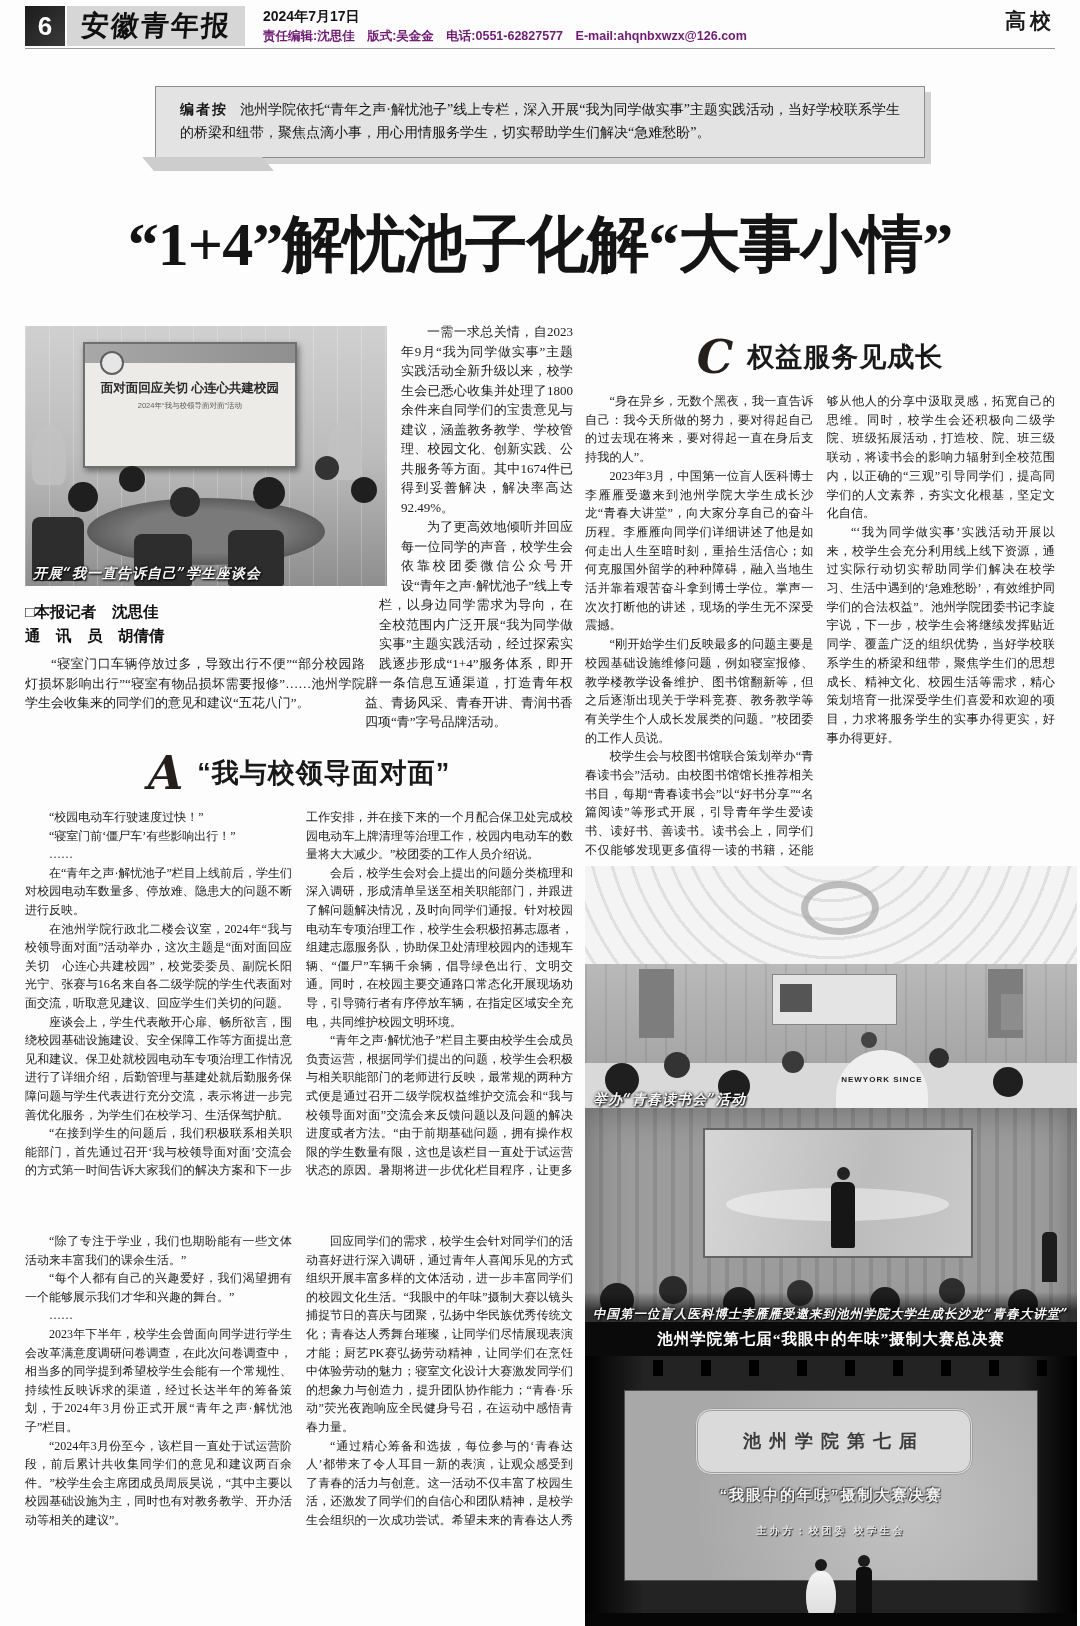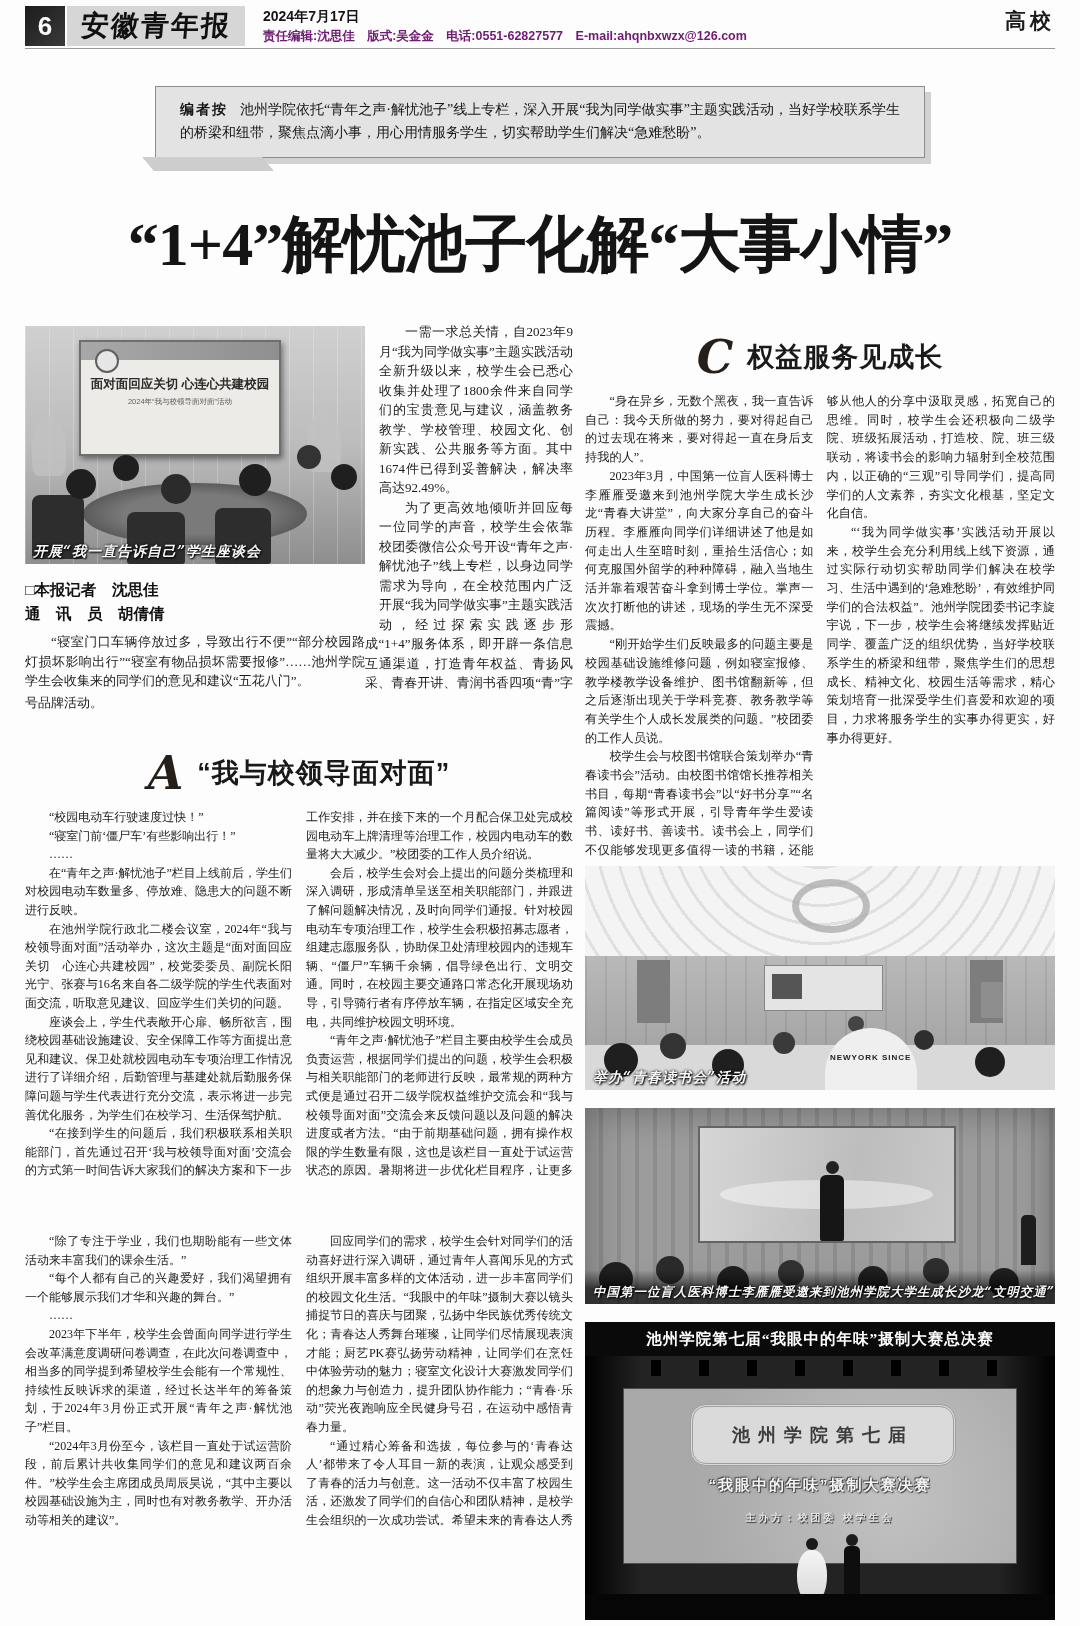--- a/index.html
+++ b/index.html
@@ -43,21 +43,21 @@
   .script{display:inline-block;font:700 italic 46px/50px "DejaVu Serif",serif;color:#241f1b;margin-right:14px;vertical-align:middle;}
   .sectitle{display:inline-block;font:800 27px/50px "Liberation Sans","DejaVu Sans",sans-serif;color:#191919;vertical-align:middle;letter-spacing:1px;}
   .cols{column-count:2;column-gap:14px;column-fill:auto;overflow:hidden;margin-top:10px;
         font:12px/18.6px "Liberation Serif",serif;text-align:justify;}
   .cols p{margin:0;text-indent:2em;}
   .cols-a{height:388px;}
   .cols-b{height:330px;}
   .cols-c{height:486px;font-size:12.2px;line-height:18.7px;column-gap:13px;}
 
   
-  figure{margin:0;padding:0;}
+  figure{margin:0;padding:11px;}
   .caption{position:absolute;left:8px;bottom:4px;font:700 italic 14px/18px "DejaVu Serif",serif;color:#f7f7f7;
            text-shadow:0 0 3px #000,1px 1px 2px #000;letter-spacing:1px;}
 
   
   .p1{float:left;position:relative;width:340px;height:238px;margin:4px 14px 6px 0;overflow:hidden;
       background:linear-gradient(180deg,#d0d0d0 0%,#bcbcbc 50%,#8e8e8e 100%);}
   .p1:before{content:"";position:absolute;inset:0;background:repeating-linear-gradient(90deg,rgba(255,255,255,.22) 0 1px,transparent 1px 24px);}
   .p1-screen{position:absolute;left:16%;top:6%;width:58%;height:47%;background:#edebe7;border:2px solid #6f6f6f;box-shadow:2px 3px 6px rgba(0,0,0,.45);}
   .p1-band{height:16%;background:linear-gradient(90deg,#a8a8a8,#8f8f8f);}
   .p1-logo{position:absolute;left:7%;top:6%;width:20px;height:20px;border:2px solid #5f5f5f;border-radius:50%;background:#e6e6e6;}
@@ -248,21 +248,21 @@
     <div class="p3-head"></div>
     <div class="p3-right"></div>
     <div class="head" style="left:3%;bottom:4%;width:34px;height:34px;"></div>
     <div class="head" style="left:15%;bottom:10%;width:28px;height:28px;background:#2a2a2a;"></div>
     <div class="head" style="left:28%;bottom:3%;width:32px;height:32px;"></div>
     <div class="head" style="left:41%;bottom:9%;width:26px;height:26px;background:#303030;"></div>
     <div class="head" style="left:58%;bottom:4%;width:30px;height:30px;"></div>
     <div class="head" style="left:72%;bottom:10%;width:26px;height:26px;background:#2d2d2d;"></div>
     <div class="head" style="left:86%;bottom:3%;width:30px;height:30px;"></div>
     <div class="p3-band"></div>
-    <figcaption class="caption">中国第一位盲人医科博士李雁雁受邀来到池州学院大学生成长沙龙“文明交通”</figcaption>
+    <figcaption class="caption">中国第一位盲人医科博士李雁雁受邀来到池州学院大学生成长沙龙“青春大讲堂”</figcaption>
   </figure>
 
   <figure class="p4">
     <div class="p4-titlebar">池州学院第七届“我眼中的年味”摄制大赛总决赛</div>
     <div class="p4-stage">
       <div class="p4-lights"></div>
       <div class="p4-screen">
         <div class="p4-plaque">池州学院第七届</div>
         <div class="p4-l2">“我眼中的年味”摄制大赛决赛</div>
         <div class="p4-l3">主办方：校团委 校学生会</div>

